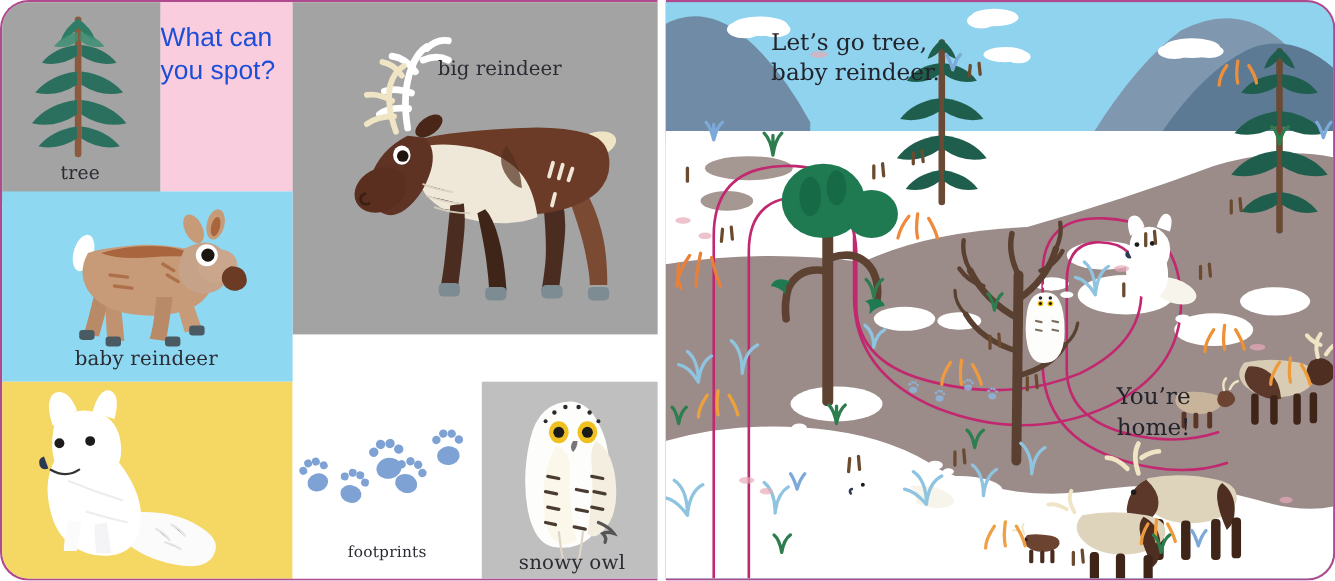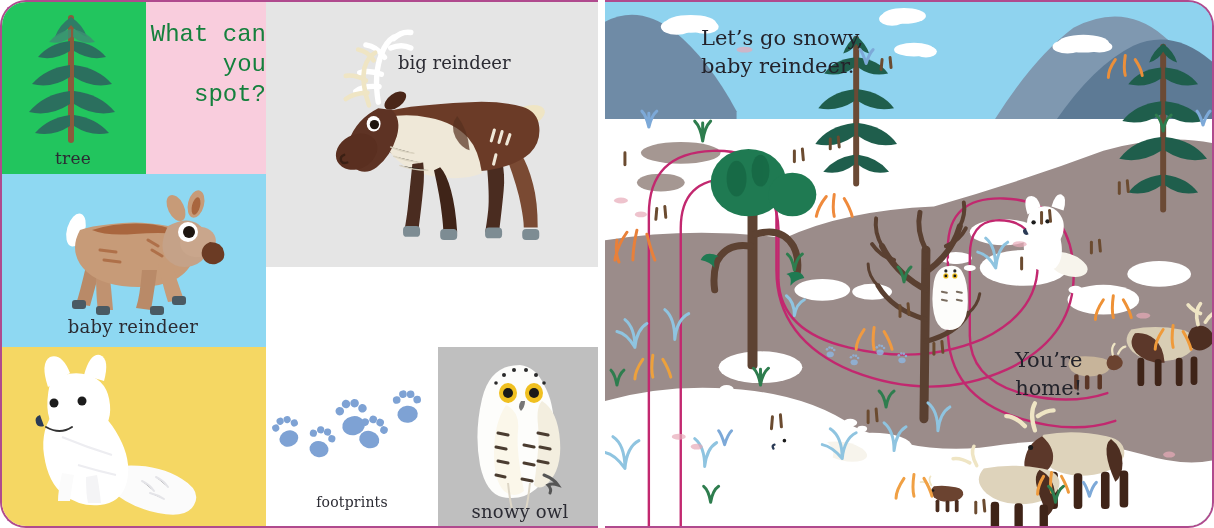--- a/index.html
+++ b/index.html
@@ -18,23 +18,23 @@
     position:absolute; left:0; top:0; width:598px; height:528px;
     border:2px solid #b04a8e;
     border-right:none;
     border-top-left-radius:26px;
     border-bottom-left-radius:26px;
     overflow:hidden;
     background:#ffffff;
   }
   .grid-cell { position:absolute; overflow:hidden; }
 
-  .cell-tree      { left:-2px; top:-2px;   width:146px; height:184px; background:#22c55e; border-top-left-radius:26px;}
+  .cell-tree      { left:-2px; top:-2px;   width:146px; height:184px; background:#a3a3a3; border-top-left-radius:26px;}
   .cell-question  { left:144px; top:-2px;  width:120px; height:174px; background:#f9cddd; }
-  .cell-big       { left:264px; top:-2px;  width:336px; height:267px; background:#e5e5e5; }
+  .cell-big       { left:264px; top:-2px;  width:336px; height:304px; background:#a3a3a3; }
   .cell-baby      { left:-2px; top:172px;  width:266px; height:173px; background:#8ed8f2; }
   .cell-fox       { left:-2px; top:345px;  width:266px; height:185px; background:#f5d763; border-bottom-left-radius:26px;}
   .cell-foot      { left:264px; top:345px; width:172px; height:185px; background:#ffffff; }
   .cell-owl       { left:436px; top:345px; width:164px; height:185px; background:#bfbfbf; }
 
   .caption {
     position:absolute; left:0; right:0;
     text-align:center;
     color:#2b2b33;
     font-family:"DejaVu Serif","Liberation Serif",serif;
@@ -43,23 +43,23 @@
   }
   .cap-tree { bottom:16px; font-size:17px; }
   .cap-baby { bottom:10px; font-size:18px;text-align:center; }
   .cap-fox  { bottom:10px; font-size:18px; }
   .cap-foot { bottom:22px; font-size:14px; }
   .cap-owl  { bottom:10px; font-size:18px; }
   .cap-big  { position:absolute; top:52px; left:132px; font-size:18px; color:#2b2b33; white-space:nowrap;}
 
   .question-text {
     position:absolute; left:0; right:0; top:20px;
-    text-align:right; color:#15803d;
+    text-align:left; color:#1d4ed8;
     font-size:24px; line-height:30px;
-    font-family:Liberation Mono, monospace;
+    font-family:Liberation Sans, sans-serif;
   }
 
   
   .page-right {
     position:absolute; left:605px; top:0; width:609px; height:528px;
     border:2px solid #b04a8e;
     border-left:none;
     border-top-right-radius:26px;
     border-bottom-right-radius:26px;
     overflow:hidden;
@@ -748,18 +748,18 @@
           <ellipse cx="136" cy="398" rx="5" ry="3"></ellipse>
         <ellipse cx="352" cy="260" rx="8" ry="4"></ellipse>
           <ellipse cx="366" cy="268" rx="6" ry="3"></ellipse>
         <ellipse cx="472" cy="290" rx="7" ry="4"></ellipse>
           <ellipse cx="486" cy="296" rx="5" ry="3"></ellipse>
         <ellipse cx="246" cy="424" rx="7" ry="4"></ellipse>
           <ellipse cx="258" cy="430" rx="5" ry="3"></ellipse>
       </g>
     </svg>
 
-    <div class="headline">Let’s go snowy,
+    <div class="headline">Let’s go tree,
 baby reindeer.</div>
     <div class="youre-home">You’re
 home!</div>
   </div>
 </div>
 
 </body></html>

